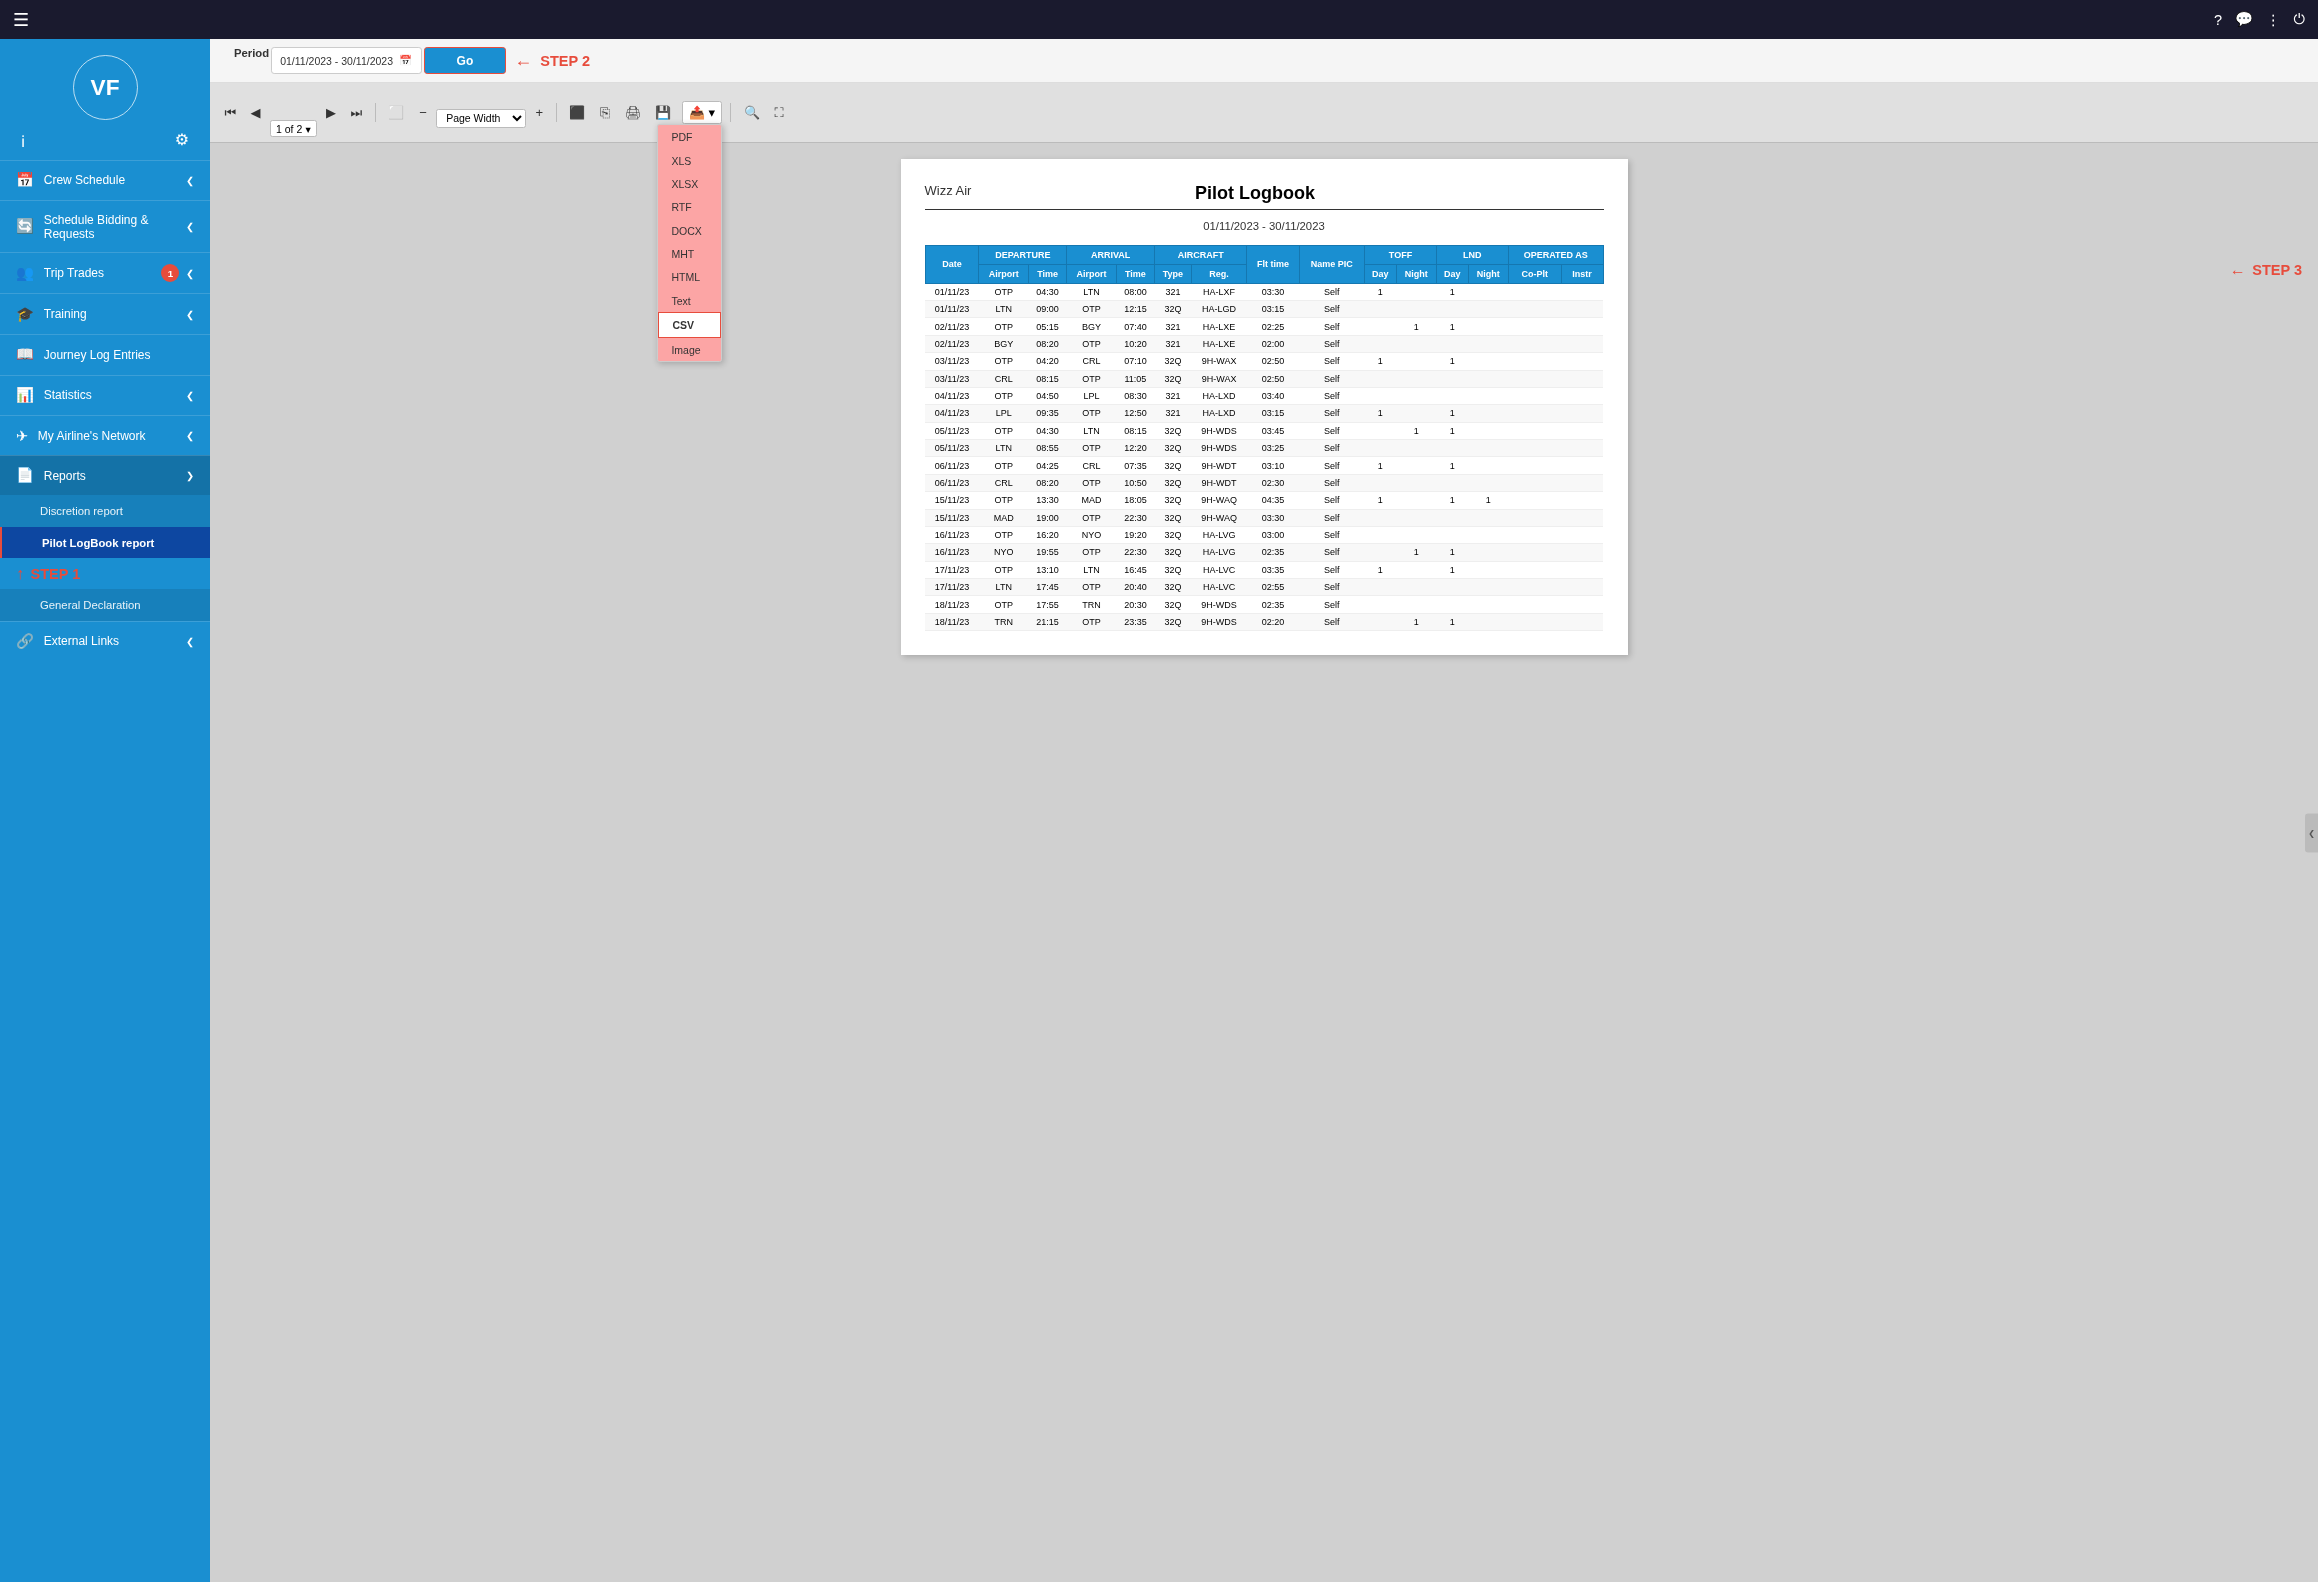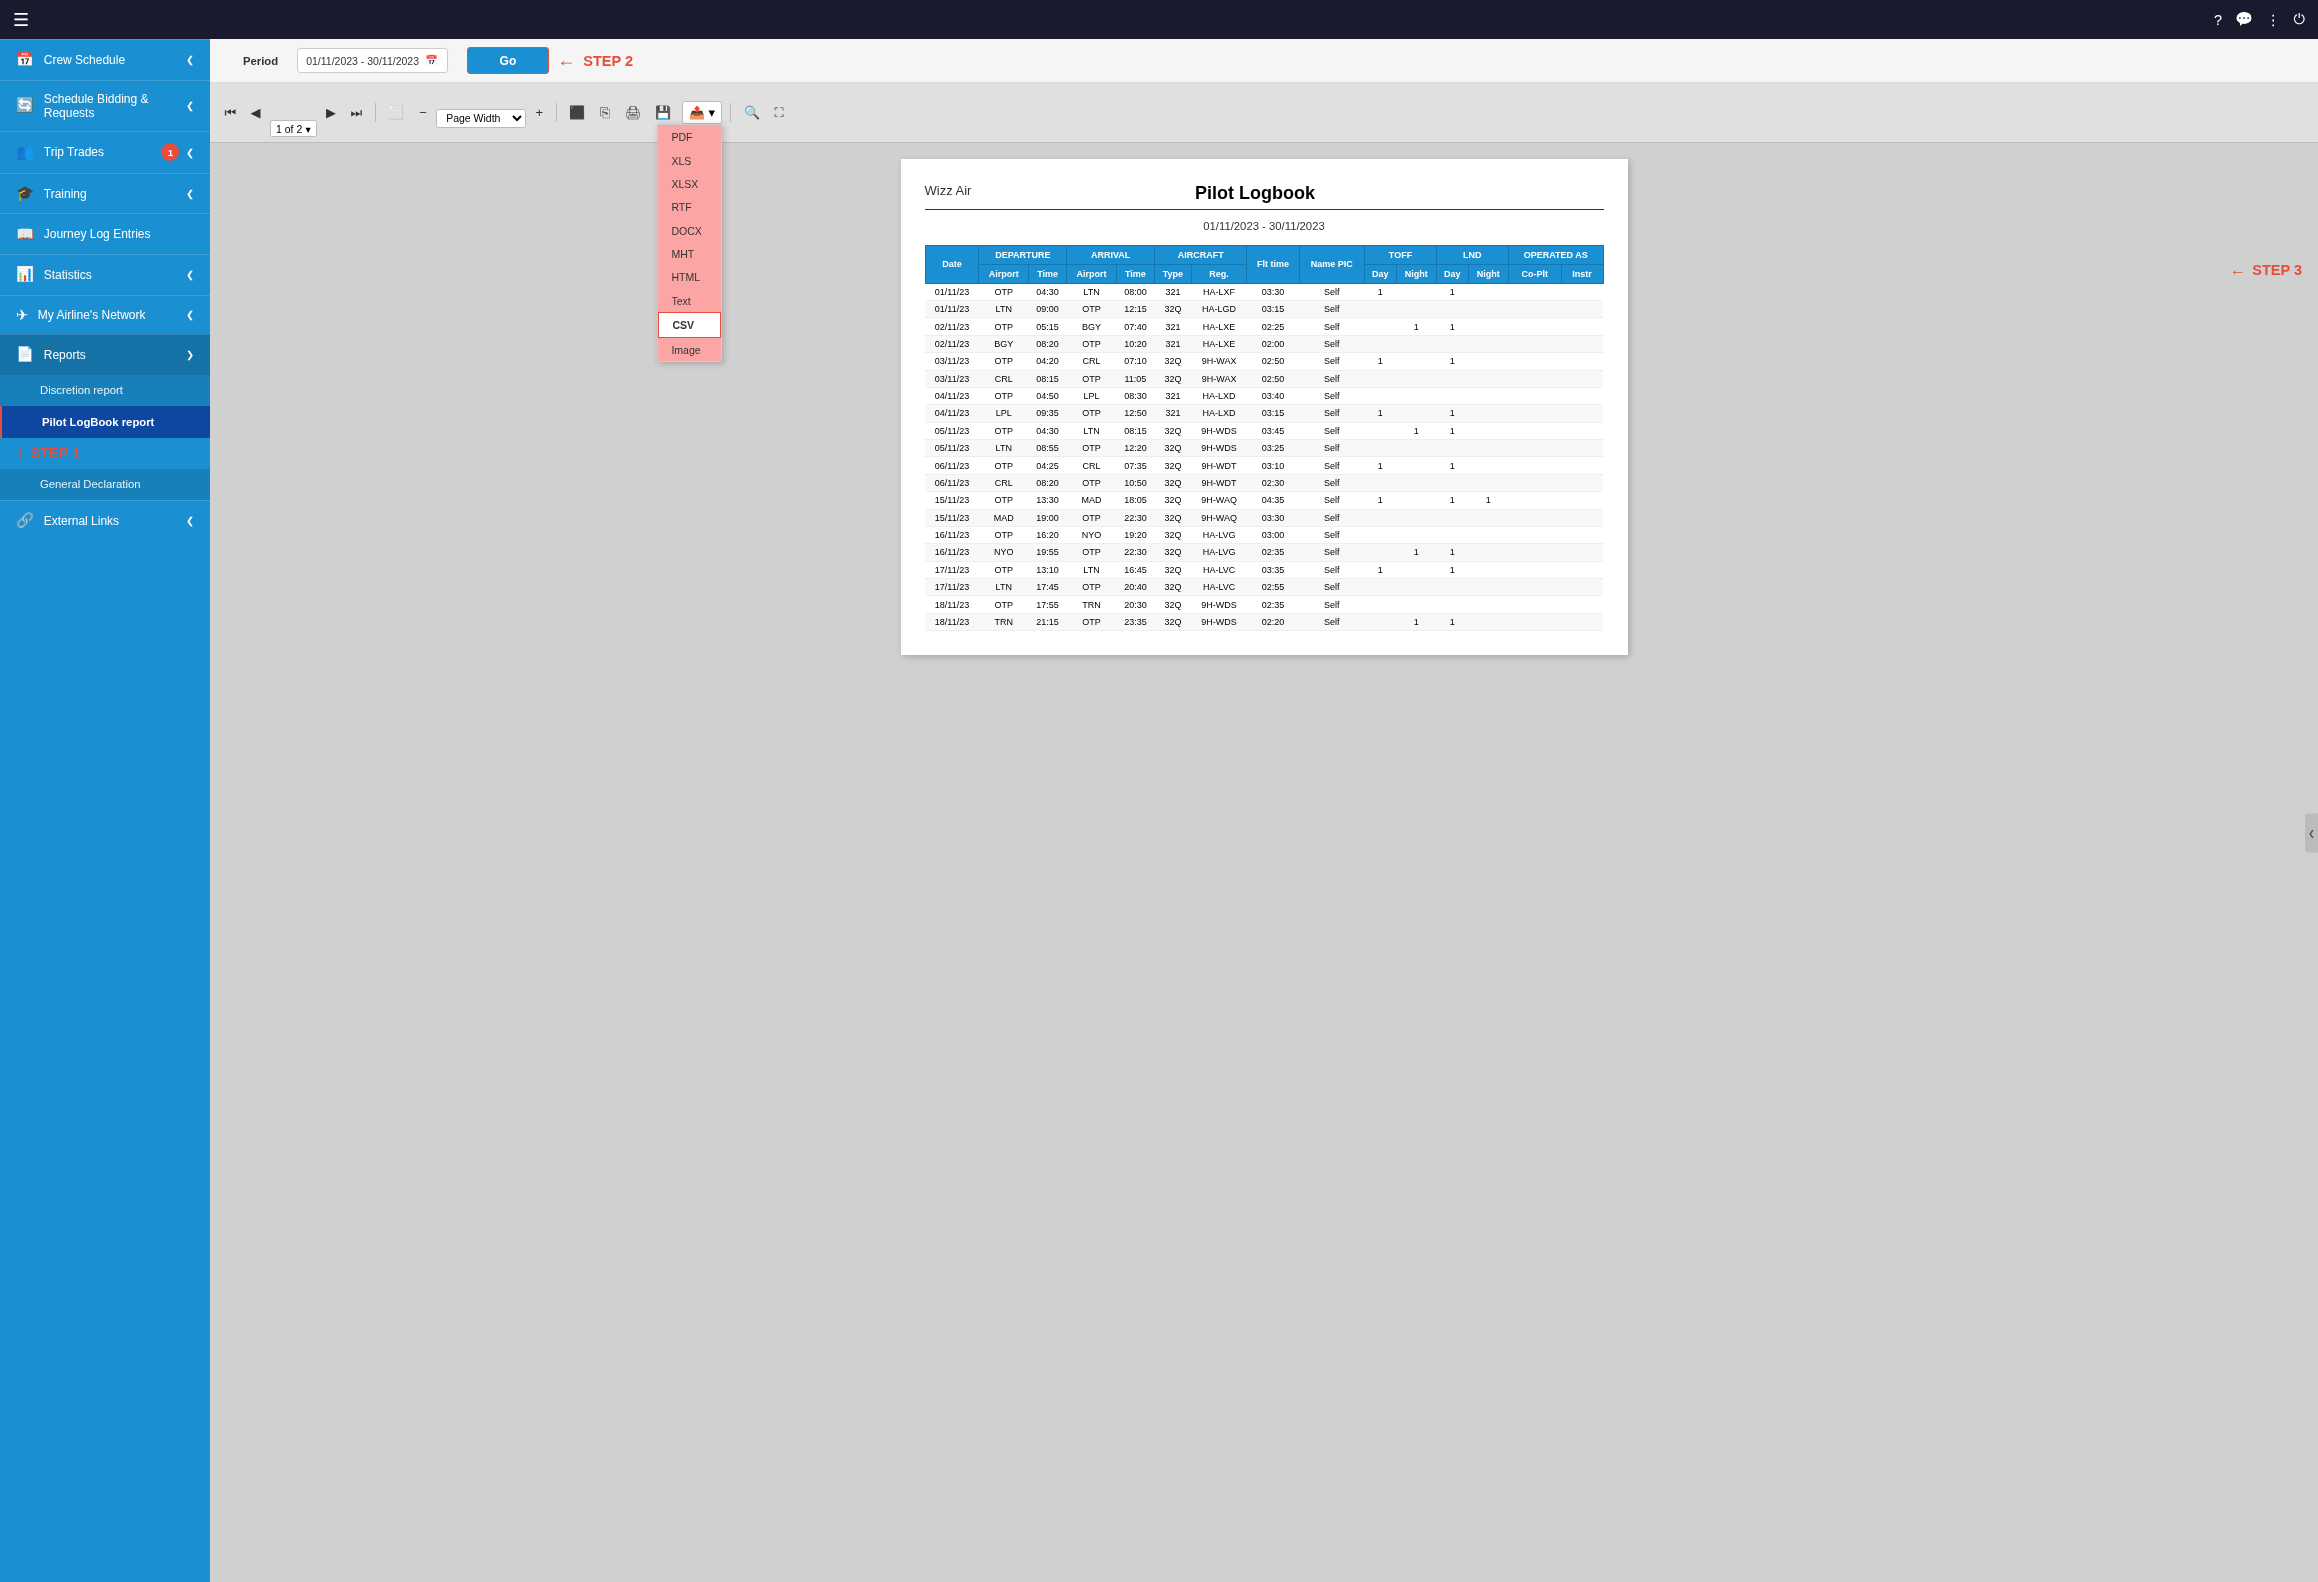--- a/index.html
+++ b/index.html
@@ -131,24 +131,23 @@
       font-size: 10.5px;
       color: #555;
       background: #f5f5f5;
       border-bottom: 0.8px solid #ddd;
     }
     .breadcrumb span { color: #555; }
 
     
     .period-bar {
       background: #f5f5f5;
-      padding: 8px 33px;
-      display: flex;
-      align-items: center;
-      gap: 19px;
+      padding: 8px 24px;
+      display: flex;
+      gap: 2px;
       border-bottom: 0.8px solid #ddd;
     }
     .period-label { font-size: 11.3px; font-weight: bold; color: #333; }
     .period-input {
       border: 0.8px solid #ccc;
       border-radius: 3.2px;
       padding: 4.8px 8px;
       font-size: 10.5px;
       display: flex;
       align-items: center;
@@ -348,20 +347,27 @@
     <span class="top-bar-icon">?</span>
     <span class="top-bar-icon">💬</span>
     <span class="top-bar-icon">⋮</span>
     <span class="top-bar-icon">⏻</span>
   </div>
 </div>
 
 <div class="main-layout">
 
   <div class="sidebar">
+    <div class="sidebar-profile">
+      <div class="avatar-circle">VF</div>
+      <div class="sidebar-profile-icons">
+        <span class="sidebar-profile-icon">ℹ</span>
+        <span class="sidebar-profile-icon">⚙</span>
+      </div>
+    </div>
 
     <div class="sidebar-nav">
 
       <div class="nav-item">
         <div class="nav-item-left">
           <span class="nav-icon">📅</span>
           <span>Crew Schedule</span>
         </div>
         <span class="nav-arrow">❮</span>
       </div>

